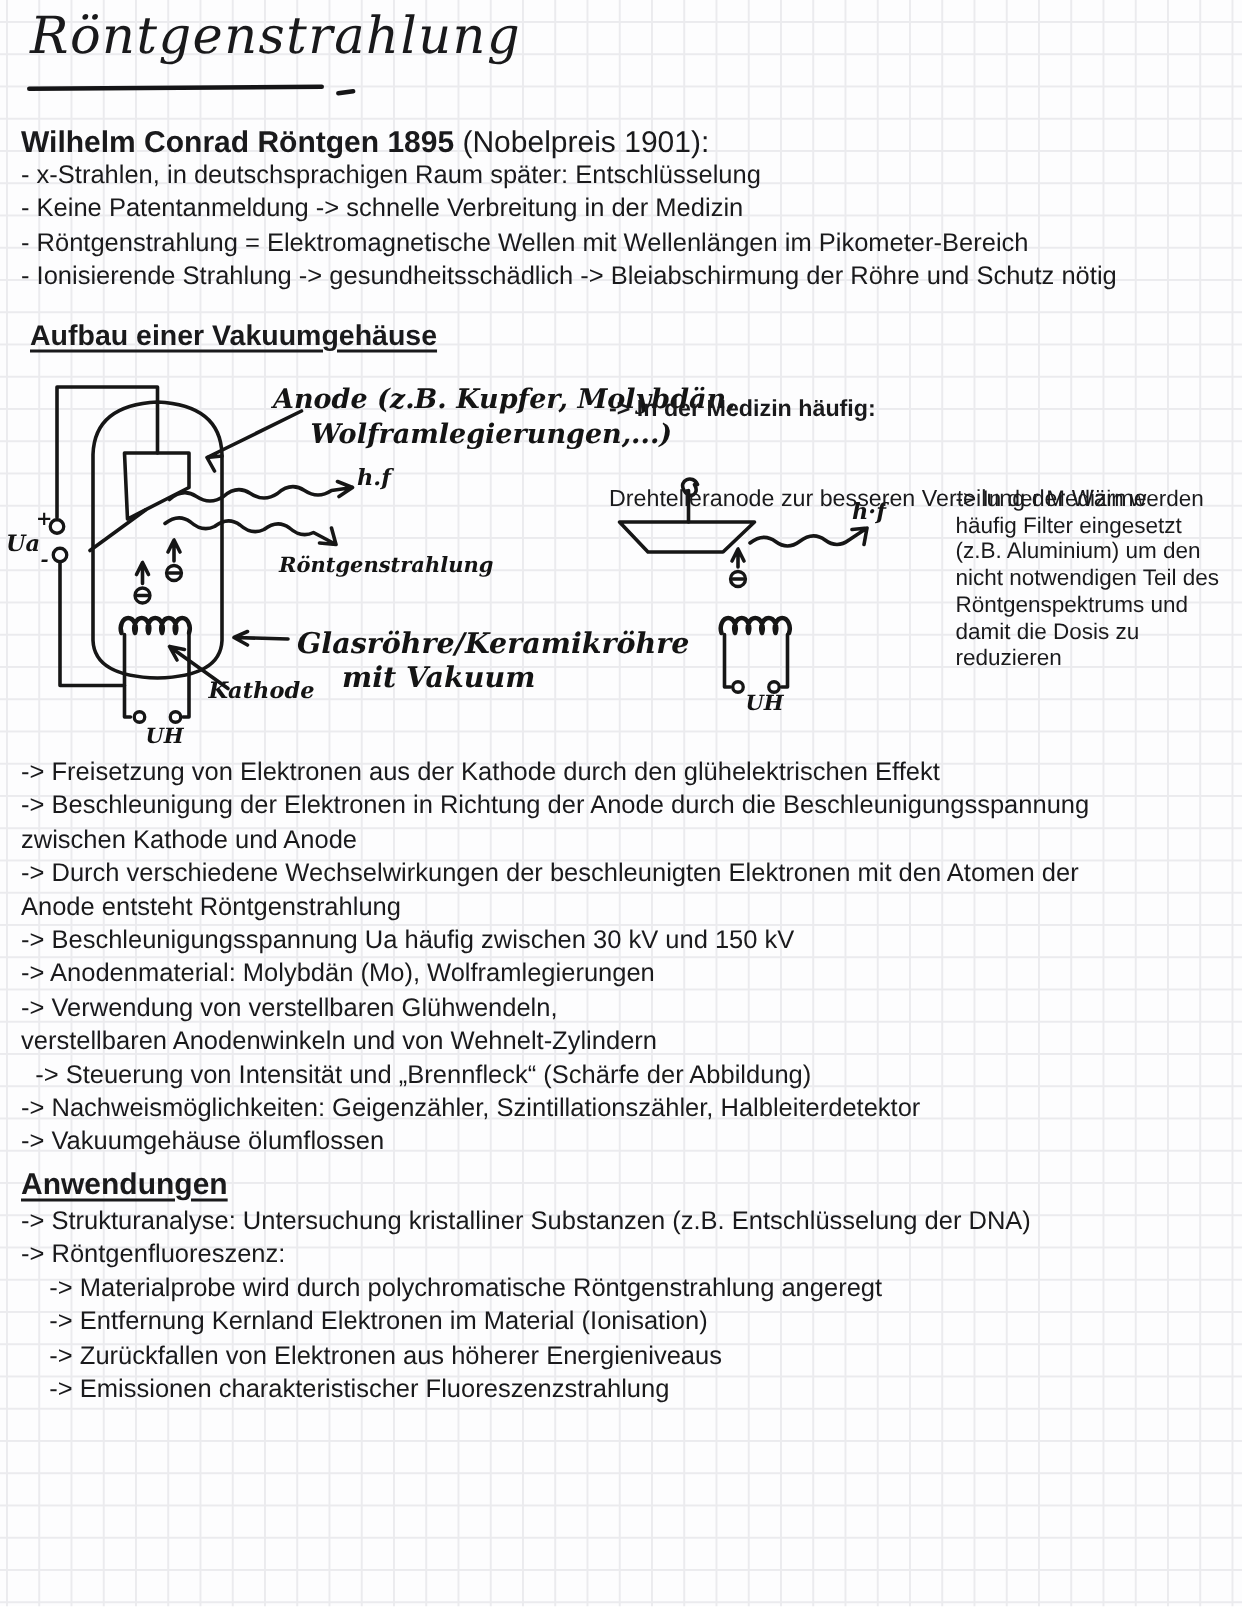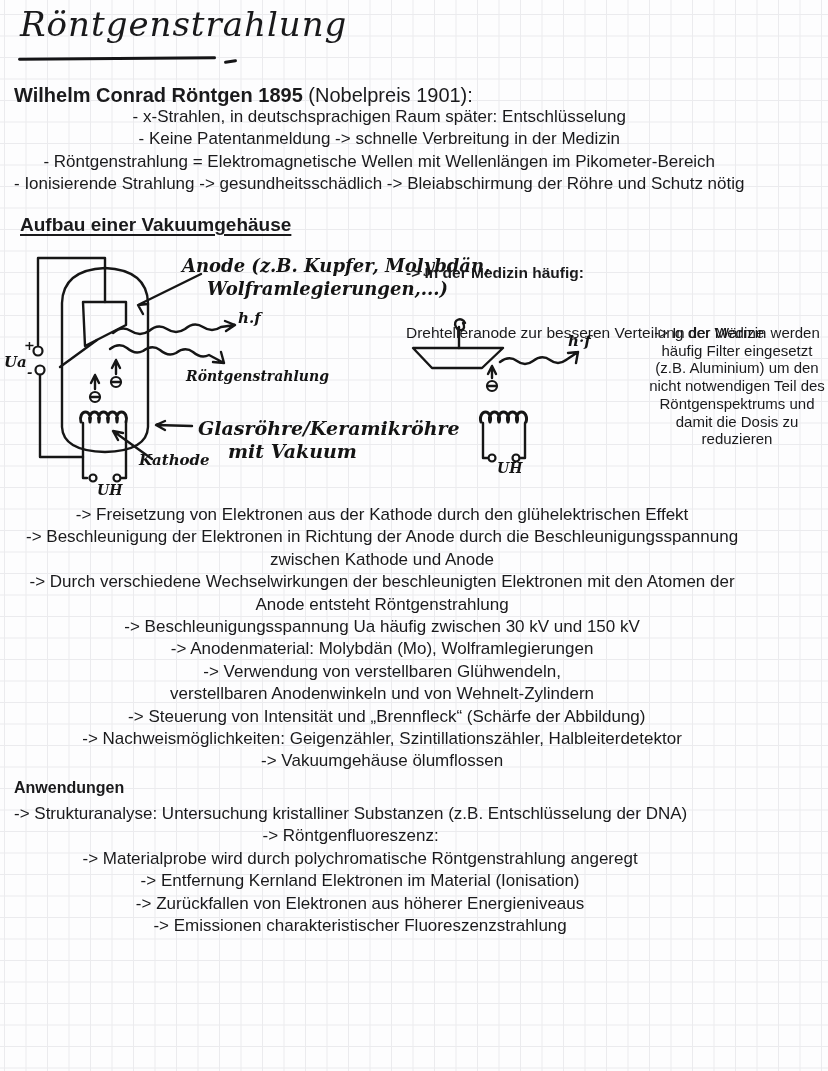--- a/index.html
+++ b/index.html
@@ -8,21 +8,20 @@
     width:828px;height:1071px;
     overflow:hidden;
     background-color:#fdfdfe;
     background-image:
       linear-gradient(to right, #ebebee 1px, transparent 1px),
       linear-gradient(to bottom, #ebebee 1px, transparent 1px);
     background-size:21.5px 21.5px;
     background-position:4px 14px;
     font-family:"Liberation Sans", sans-serif;
     color:#1a1a1c;
-    text-align:center;
   }
   .abs{position:absolute;}
   .title{
     font-family:"DejaVu Serif", serif;
     font-style:italic;
     font-size:34px;
     letter-spacing:1px;
     color:#19191b;
   }
   .rule{background:#151517;height:3px;border-radius:2px;}
@@ -34,21 +33,22 @@
     white-space:pre-line;
     color:#1a1a1c;
   }
   .h1{
     font-size:19px;font-weight:bold;
     text-decoration:underline;
     text-decoration-thickness:1.5px;
     text-underline-offset:3px;
   }
   .h2{
-    font-size:16px;font-weight:bold;
+    font-size:20px;font-weight:bold;
+    text-decoration:underline;
     text-decoration-thickness:1.5px;
     text-underline-offset:3px;
   }
   .note-b{font-size:15.5px;font-weight:bold;}
   .note{font-size:15.5px;margin-top:40px;}
   .small-note{font-size:15px;line-height:17.7px;white-space:pre-line;}
   
   .ink{stroke:#161616;fill:none;stroke-width:2.4;stroke-linecap:round;stroke-linejoin:round;}
   .ink-thick{stroke:#161616;fill:none;stroke-width:3;stroke-linecap:round;stroke-linejoin:round;}
   .node{stroke:#161616;fill:#fdfdfe;stroke-width:2.2;}
@@ -145,21 +145,21 @@
   <div class="abs note-b" style="left:406px;top:264px;">-&gt; In der Medizin häufig:</div>
   <div class="abs note" style="left:406px;top:284px;">Drehtelleranode zur besseren Verteilung der Wärme</div>
   <div class="abs small-note" style="left:637px;top:324px;width:200px;">-&gt; In der Medizin werden
 häufig Filter eingesetzt
 (z.B. Aluminium) um den
 nicht notwendigen Teil des
 Röntgenspektrums und
 damit die Dosis zu
 reduzieren</div>
 
-  <div class="abs" style="left:26px;top:504px;">
+  <div class="abs" style="left:14px;top:504px;">
     <div class="body-text">-&gt; Freisetzung von Elektronen aus der Kathode durch den glühelektrischen Effekt</div>
     <div class="body-text">-&gt; Beschleunigung der Elektronen in Richtung der Anode durch die Beschleunigungsspannung
 zwischen Kathode und Anode</div>
     <div class="body-text">-&gt; Durch verschiedene Wechselwirkungen der beschleunigten Elektronen mit den Atomen der
 Anode entsteht Röntgenstrahlung</div>
     <div class="body-text">-&gt; Beschleunigungsspannung Ua häufig zwischen 30 kV und 150 kV</div>
     <div class="body-text">-&gt; Anodenmaterial: Molybdän (Mo), Wolframlegierungen</div>
     <div class="body-text">-&gt; Verwendung von verstellbaren Glühwendeln,
 verstellbaren Anodenwinkeln und von Wehnelt-Zylindern</div>
     <div class="body-text">&nbsp;&nbsp;-&gt; Steuerung von Intensität und „Brennfleck“ (Schärfe der Abbildung)</div>

